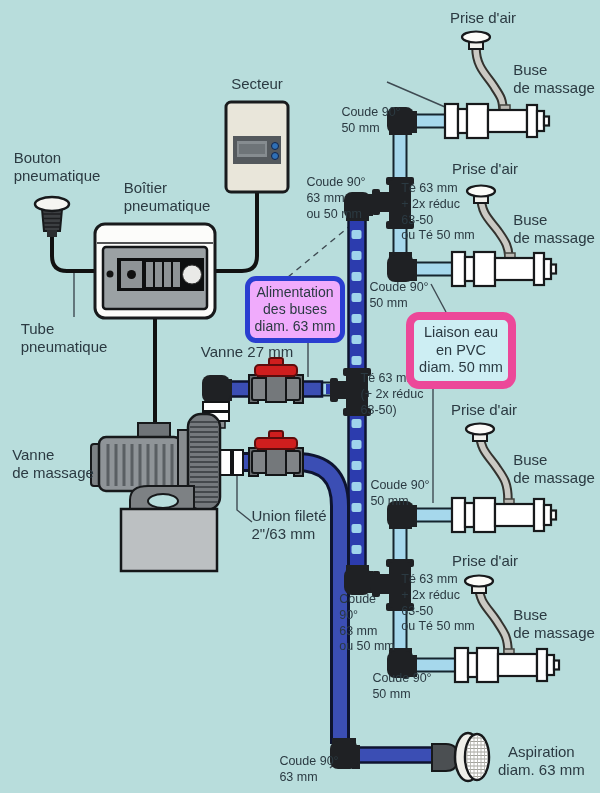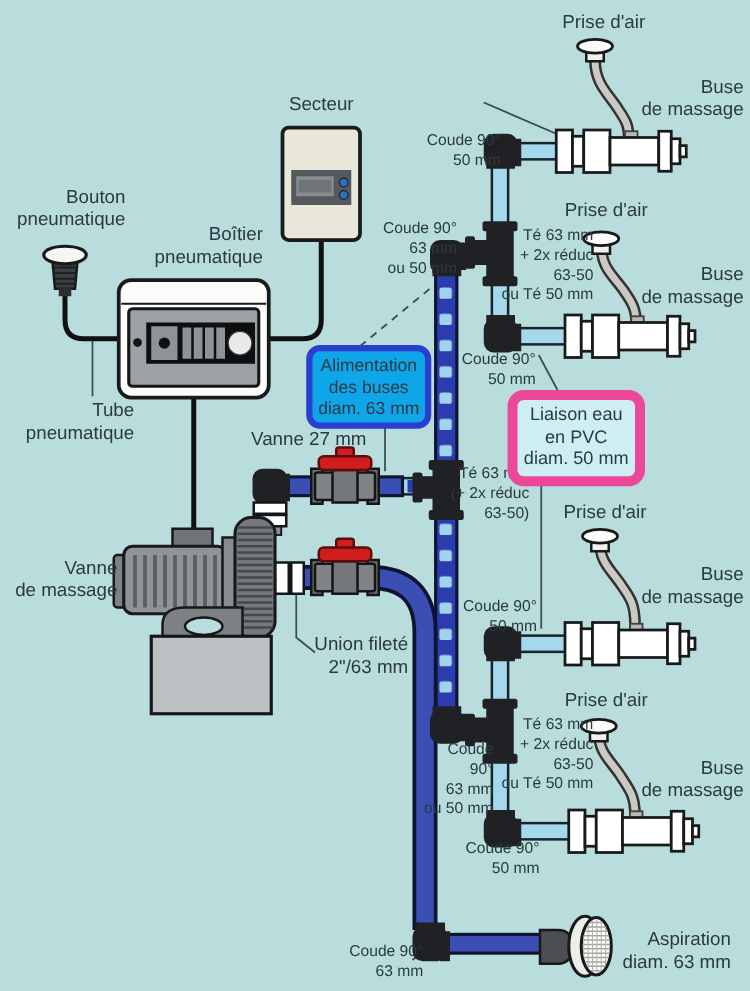--- a/index.html
+++ b/index.html
@@ -1,25 +1,25 @@
 <!DOCTYPE html>
 <html style="--background: #b8dddc; --ink: #2b3a42; --pipe-dark: #3b4eb4; --pipe-light: #a6d8ec; --pipe-stripe: #2c3cae; --pipe-stripe-dash: #9fd4ec; --fitting: #1f2124; --valve-red: #ce1e1e; --callout-blue: #2a3ed0; --metal-gray: #8f9498; --hose-gray: #cac9c3; --box-cream: #e9e6da;"><head>
 <meta charset="utf-8">
 <style>
   html,body{margin:0;padding:0;}
   body{font-family:"Liberation Sans",sans-serif;background:#888;}
   .stage{position:relative;width:600px;height:793px;overflow:hidden;background:var(--background,#b8dddc);}
   svg{position:absolute;left:0;top:0;}
-  .lbl{position:absolute;transform:translateX(-50%);text-align:right;
+  .lbl{position:absolute;transform:translateX(-50%);text-align:left;
        font-size:15px;line-height:1.18;color:var(--ink,#2b3a42);white-space:nowrap;}
   .lbl.sm{font-size:12.5px;line-height:1.26;}
-  .lbl.left{transform:none;text-align:right;}
+  .lbl.left{transform:none;text-align:center;}
   .ln{display:block;}
   .callout{position:absolute;text-align:center;color:var(--ink,#2b3a42);}
-  .callout-alim{left:245px;top:276px;width:82px;padding:3px 4px;background:#0ea5e9;
+  .callout-alim{left:245px;top:276px;width:82px;padding:3px 4px;background:#f0abfc;
       border:5px solid var(--callout-blue,#2a3ed0);border-radius:11px;font-size:14px;line-height:1.22;}
   .callout-liaison{left:406px;top:312px;width:84px;padding:4px 5px;background:#cdeef3;
       border:8px solid #ec4899;border-radius:13px;font-size:14.5px;line-height:1.22;}
 </style>
 </head>
 <body>
 
 <div class="stage">
 
 <svg width="600" height="793" viewBox="0 0 600 793">

